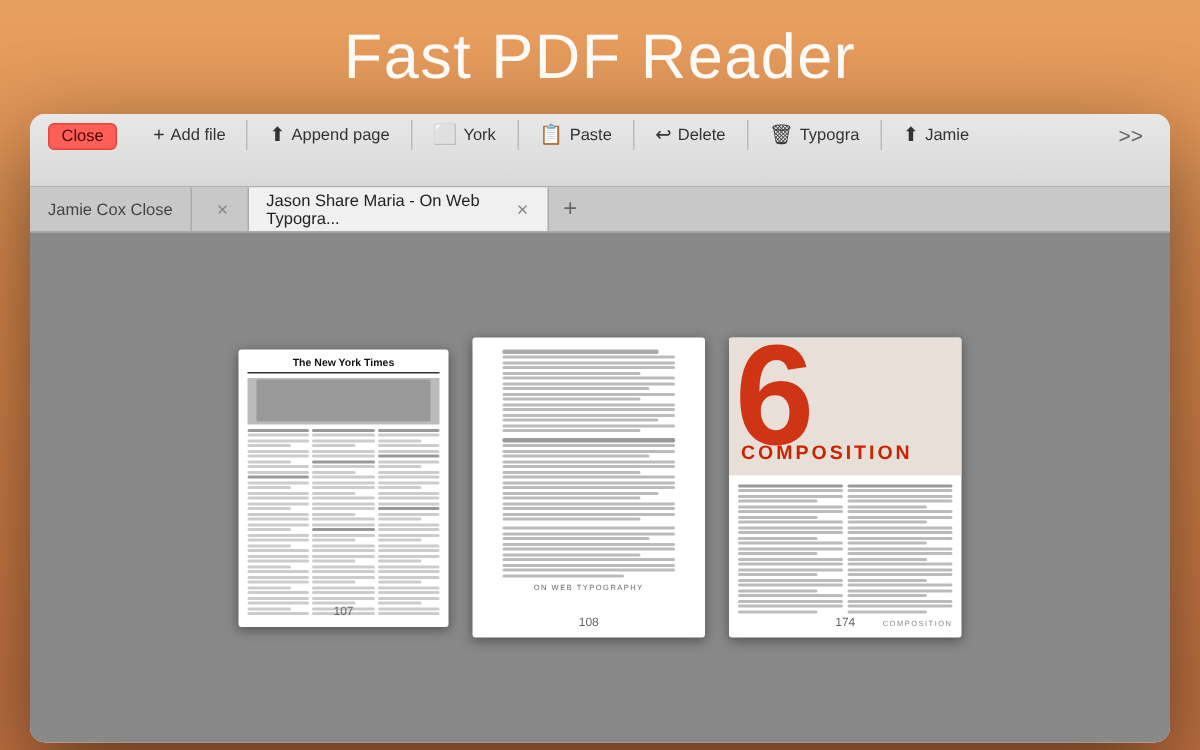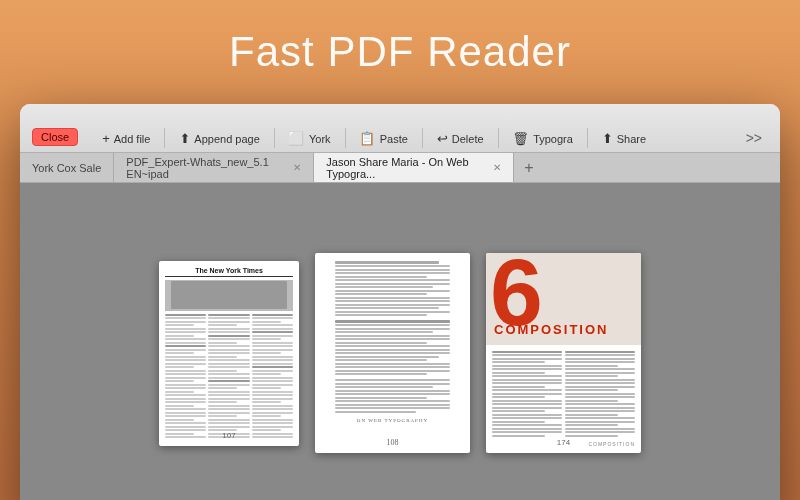--- a/index.html
+++ b/index.html
@@ -6,21 +6,21 @@
     body {
       width: 800px;
       height: 500px;
       overflow: hidden;
       font-family: -apple-system, BlinkMacSystemFont, 'Helvetica Neue', Arial, sans-serif;
       background: linear-gradient(180deg, #e8a060 0%, #d4854a 40%, #c07040 100%);
     }
 
     
     .app-title-area {
-      height: 104px;
+      height: 76px;
       display: flex;
       align-items: center;
       justify-content: center;
     }
     .app-title {
       font-size: 42px;
       font-weight: 300;
       color: rgba(255,255,255,0.95);
       letter-spacing: 1px;
     }
@@ -34,21 +34,21 @@
       box-shadow: 0 20px 60px rgba(0,0,0,0.5);
       background: #f0f0f0;
     }
 
     
     .toolbar {
       background: linear-gradient(180deg, #e8e8e8 0%, #d8d8d8 100%);
       border-bottom: 1px solid #b0b0b0;
       padding: 24px 12px;
       display: flex;
-      align-items: flex-start;
+      align-items: flex-end;
       gap: 4px;
       height: 40px;
     }
 
     .close-btn {
       background: #ff5f57;
       border: 1px solid #e0443e;
       border-radius: 4px;
       padding: 2px 8px;
       font-size: 11px;
@@ -190,21 +190,20 @@
       background: #ccc;
       margin-bottom: 1.5px;
       border-radius: 1px;
     }
     .text-line.dark { background: #999; }
     .text-line.short { width: 70%; }
 
     
     .page108 {
       padding: 8px 20px;
-      font-family: Liberation Serif, serif;
     }
     .typo-content {
       font-size: 4.5px;
       color: #333;
       line-height: 1.4;
     }
     .typo-line {
       height: 2px;
       background: #bbb;
       margin-bottom: 1.5px;
@@ -323,32 +322,31 @@
 
     <div class="toolbar-btn">
       <span class="icon">🗑</span>
       <span>Typogra</span>
     </div>
 
     <div class="toolbar-sep"></div>
 
     <div class="toolbar-btn">
       <span class="icon">⬆</span>
-      <span>Share</span>
+      <span>Jamie</span>
     </div>
 
     <div class="toolbar-more">&gt;&gt;</div>
   </div>
 
   <div class="tabbar">
     <div class="tab">
-      <span>York Cox Sale</span>
+      <span>Jamie Cox Close</span>
     </div>
     <div class="tab">
-      <span>PDF_Expert-Whats_new_5.1 EN~ipad</span>
       <span class="tab-close">✕</span>
     </div>
     <div class="tab active">
       <span>Jason Share Maria - On Web Typogra...</span>
       <span class="tab-close">✕</span>
     </div>
     <div class="tab-add">+</div>
   </div>
 
   <div class="content">

